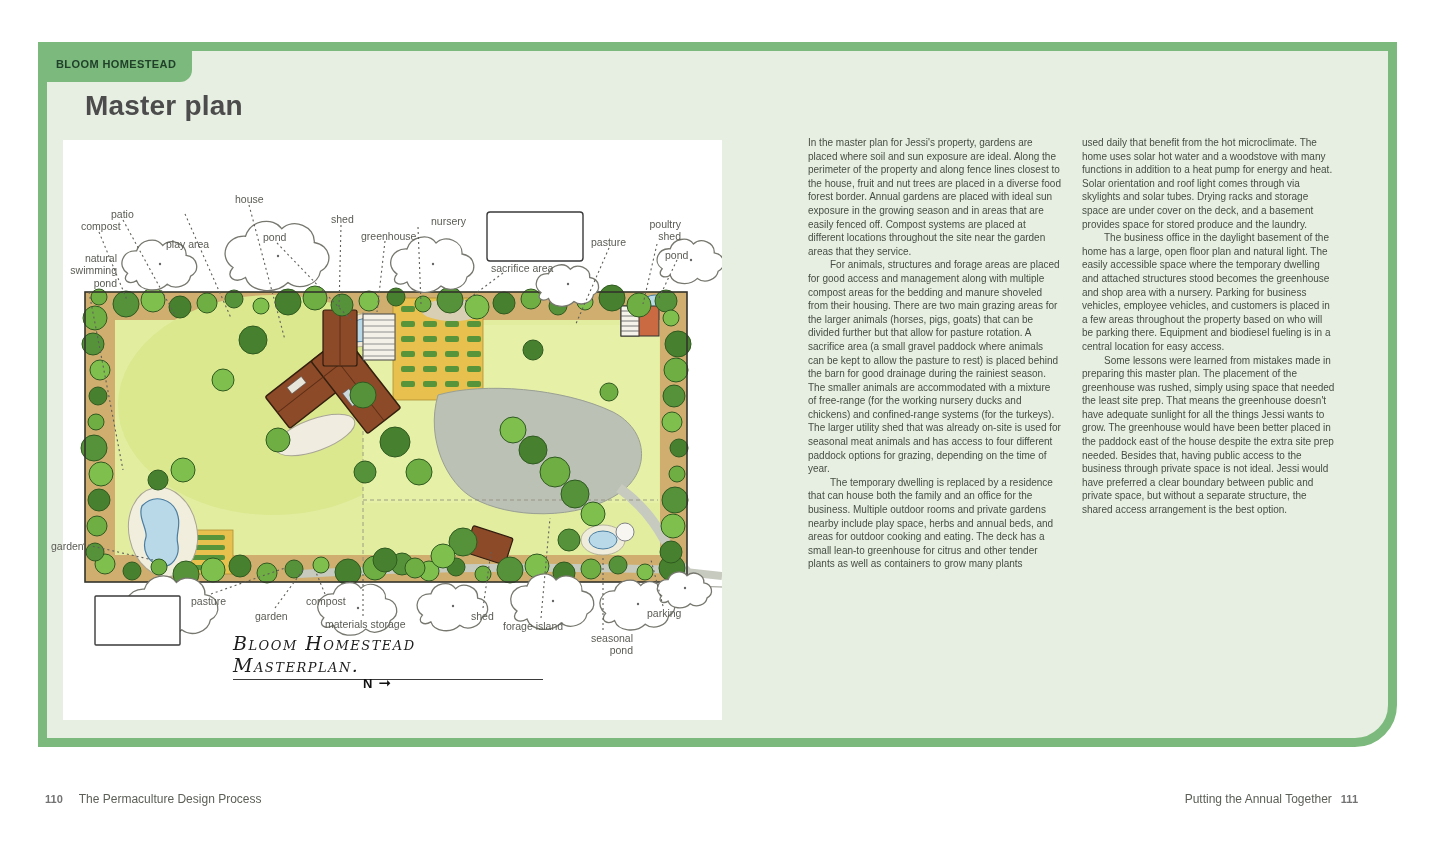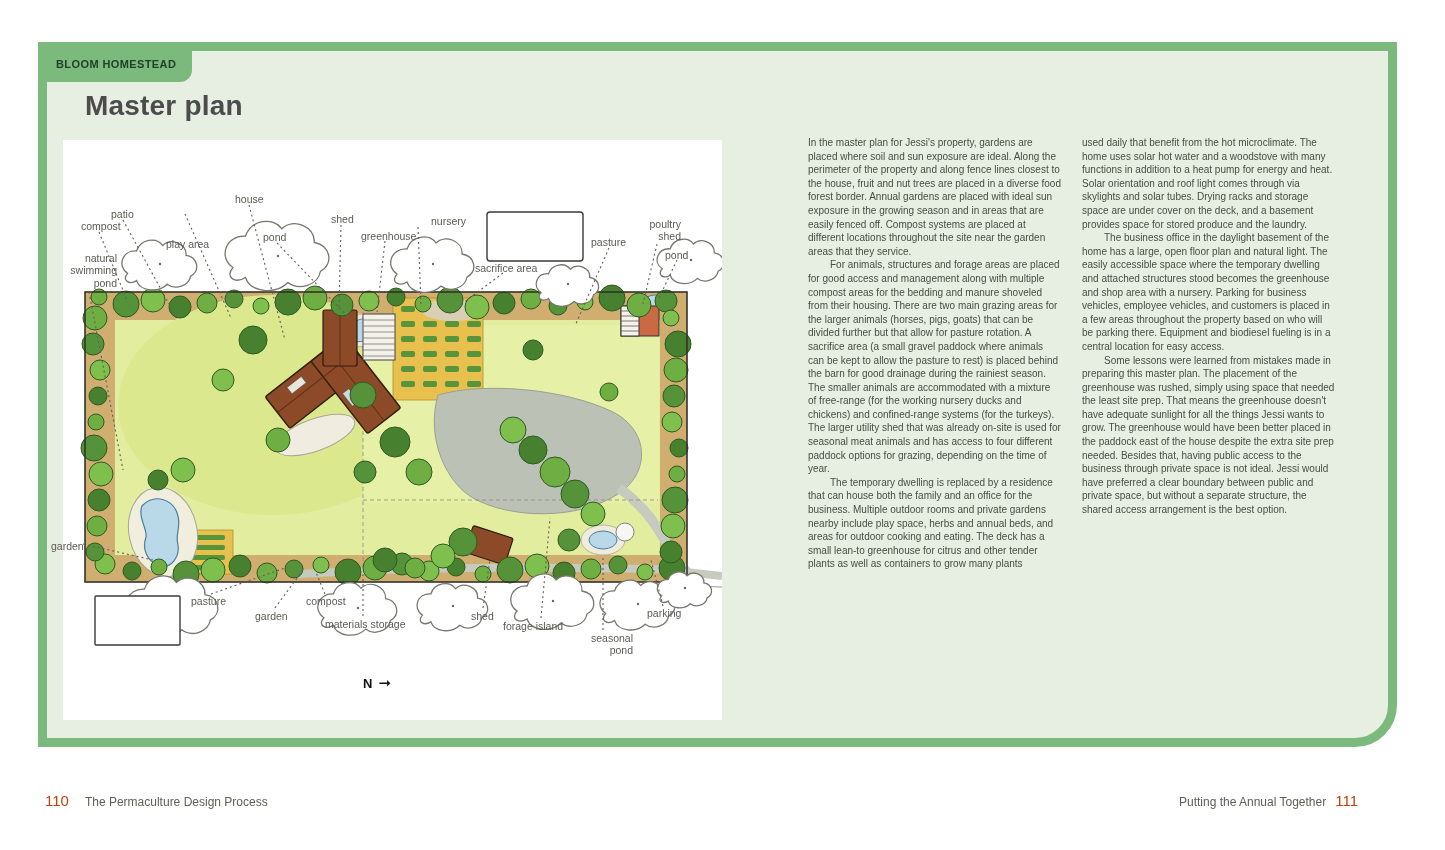--- a/index.html
+++ b/index.html
@@ -14,21 +14,21 @@
   .mlbl.wrap{white-space:normal;text-align:right;}
   .hand{position:absolute;left:170px;top:492px;width:310px;font-family:"DejaVu Serif",serif;font-style:italic;font-variant:small-caps;font-size:19px;letter-spacing:1.5px;color:#1d1d1d;border-bottom:1.6px solid #3a3a3a;padding-bottom:3px;z-index:6;}
   .north{position:absolute;left:300px;top:534px;font-size:13px;color:#111;font-weight:bold;z-index:6;}
   .north .arr{margin-left:6px;font-weight:normal;font-size:15px;}
   .col{position:absolute;top:136px;width:253px;font-size:10px;line-height:1.36;color:#474d44;text-align:left;z-index:4;}
   .col1{left:808px;}
   .col2{left:1082px;}
   .col p{margin:0;}
   .col p.ind{text-indent:22px;}
   .footer{position:absolute;top:792px;font-size:12px;color:#5c6057;z-index:2;}
-  .footer .pnum{font-weight:normal;font-size:15px;color:#c2410c;}
+  .footer .pnum{font-weight:bold;font-size:11px;color:#737373;}
   .footer-left{left:45px;}
   .footer-left .pnum{margin-right:16px;}
   .footer-right{right:87px;}
   .footer-right .pnum{margin-left:9px;}
 </style>
 </head>
 <body>
 
 <div class="frame"></div>
 
@@ -294,35 +294,36 @@
   </svg>
 
   <div class="mlbl" style="left:18px;top:80px;">compost</div>
   <div class="mlbl" style="left:48px;top:68px;">patio</div>
   <div class="mlbl" style="left:103px;top:62px;margin-top:36px;">play area</div>
   <div class="mlbl" style="left:172px;top:53px;">house</div>
   <div class="mlbl" style="left:200px;top:91px;">pond</div>
   <div class="mlbl" style="left:268px;top:73px;">shed</div>
   <div class="mlbl" style="left:298px;top:90px;">greenhouse</div>
   <div class="mlbl" style="left:340px;top:75px;padding-left:28px;">nursery</div>
-  <div class="mlbl" style="left:412px;top:122px;">sacrifice area</div>
+  <div class="mlbl" style="left:428px;top:122px;">sacrifice area</div>
   <div class="mlbl" style="left:528px;top:96px;">pasture</div>
   <div class="mlbl wrap" style="left:566px;top:78px;width:52px;">poultry shed</div>
   <div class="mlbl" style="left:602px;top:109px;">pond</div>
   <div class="mlbl wrap" style="left:-14px;top:112px;width:68px;">natural swimming pond</div>
   <div class="mlbl" style="left:-12px;top:400px;">garden</div>
   <div class="mlbl" style="left:128px;top:455px;">pasture</div>
   <div class="mlbl" style="left:192px;top:470px;">garden</div>
   <div class="mlbl" style="left:243px;top:455px;">compost</div>
   <div class="mlbl" style="left:262px;top:478px;">materials storage</div>
   <div class="mlbl" style="left:408px;top:470px;">shed</div>
   <div class="mlbl" style="left:440px;top:480px;text-align:center;">forage island</div>
   <div class="mlbl" style="left:584px;top:467px;">parking</div>
   <div class="mlbl wrap" style="left:508px;top:492px;width:62px;">seasonal pond</div>
 
+  <div class="hand">Bloom Homestead Masterplan.</div>
   <div class="north"><span>N</span><span class="arr">➞</span></div>
 </div>
 
 <div class="col col1">
   <p>In the master plan for Jessi's property, gardens are placed where soil and sun exposure are ideal. Along the perimeter of the property and along fence lines closest to the house, fruit and nut trees are placed in a diverse food forest border. Annual gardens are placed with ideal sun exposure in the growing season and in areas that are easily fenced off. Compost systems are placed at different locations throughout the site near the garden areas that they service.</p>
   <p class="ind">For animals, structures and forage areas are placed for good access and management along with multiple compost areas for the bedding and manure shoveled from their housing. There are two main grazing areas for the larger animals (horses, pigs, goats) that can be divided further but that allow for pasture rotation. A sacrifice area (a small gravel paddock where animals can be kept to allow the pasture to rest) is placed behind the barn for good drainage during the rainiest season. The smaller animals are accommodated with a mixture of free-range (for the working nursery ducks and chickens) and confined-range systems (for the turkeys). The larger utility shed that was already on-site is used for seasonal meat animals and has access to four different paddock options for grazing, depending on the time of year.</p>
   <p class="ind">The temporary dwelling is replaced by a residence that can house both the family and an office for the business. Multiple outdoor rooms and private gardens nearby include play space, herbs and annual beds, and areas for outdoor cooking and eating. The deck has a small lean-to greenhouse for citrus and other tender plants as well as containers to grow many plants</p>
 </div>
 
 <div class="col col2">

